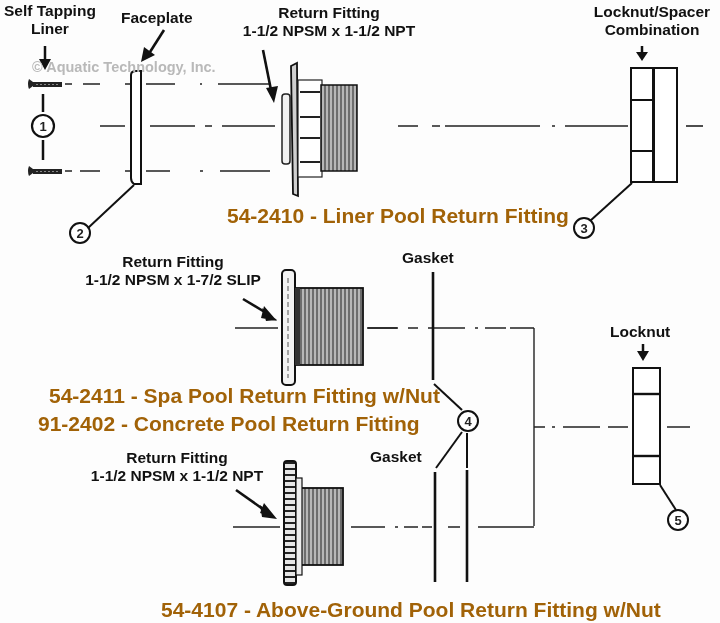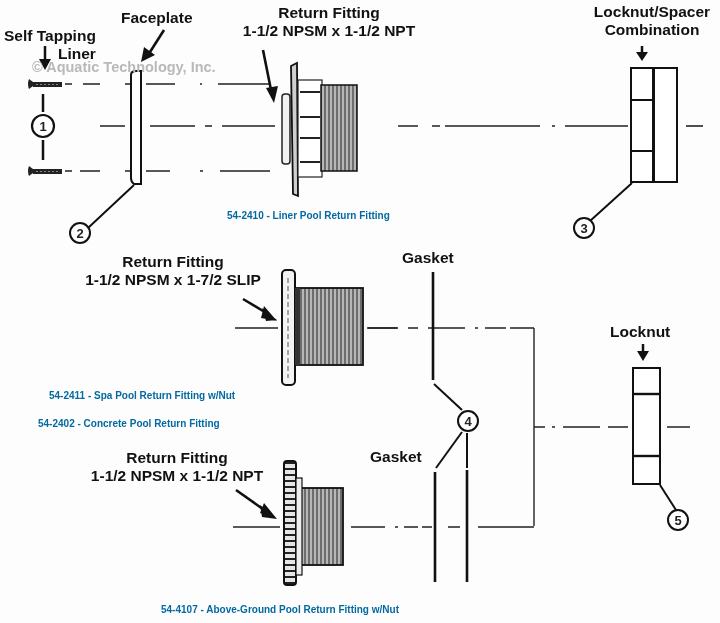--- a/index.html
+++ b/index.html
@@ -1,20 +1,20 @@
 <!DOCTYPE html>
 <html><head>
   <meta charset="utf-8">
   <style>
     html, body { margin: 0; padding: 0; background: #ffffff; }
     #canvas { position: relative; width: 720px; height: 623px; background: #fdfdfd; overflow: hidden;
       font-family: "Liberation Sans", sans-serif; color: #111; }
     .lbl { position: absolute; font-weight: bold; font-size: 15.5px; line-height: 18px; text-align: center; white-space: nowrap; color: #111; }
-    .lbl.left { text-align: right; margin-top: 25px; }
-    .cap { position: absolute; font-weight: bold; font-size: 10px; line-height: 19px; white-space: nowrap; color: #0369a1; }
+    .lbl.left { text-align: center; }
+    .cap { position: absolute; font-weight: bold; font-size: 21px; line-height: 19px; white-space: nowrap; color: #a16207; }
     .wm { position: absolute; font-size: 14.5px; font-weight: bold; color: #b9b9b9; white-space: nowrap; }
     svg { position: absolute; left: 0; top: 0; }
     .num { font-family: "Liberation Sans", sans-serif; font-weight: bold; font-size: 13px; fill: #222; }
   </style>
 </head>
 <body>
 
 <div id="canvas">
 
   <svg width="720" height="623" viewBox="0 0 720 623">
@@ -191,21 +191,21 @@
   </div>
   <div class="cap" style="left:227px; top:206px;">54-2410 - Liner Pool Return Fitting</div>
 
   <div class="lbl" style="left:68px; top:253px; width:210px;">
     <div>Return Fitting</div>
     <div>1-1/2 NPSM x 1-7/2 SLIP</div>
   </div>
   <div class="lbl" style="left:402px; top:249px;">Gasket</div>
   <div class="lbl" style="left:610px; top:323px;text-align:right;">Locknut</div>
   <div class="cap" style="left:38px; top:386px;margin-left:11px;">54-2411 - Spa Pool Return Fitting w/Nut</div>
-  <div class="cap" style="left:38px; top:414px;">54-2402 - Concrete Pool Return Fitting</div>
+  <div class="cap" style="left:38px; top:414px;">91-2402 - Concrete Pool Return Fitting</div>
   <div class="lbl" style="left:370px; top:448px;">Gasket</div>
 
   <div class="lbl" style="left:72px; top:449px; width:210px;">
     <div>Return Fitting</div>
     <div>1-1/2 NPSM x 1-1/2 NPT</div>
   </div>
   <div class="cap" style="left:161px; top:600px;">54-4107 - Above-Ground Pool Return Fitting w/Nut</div>
 </div>
 
 </body></html>

